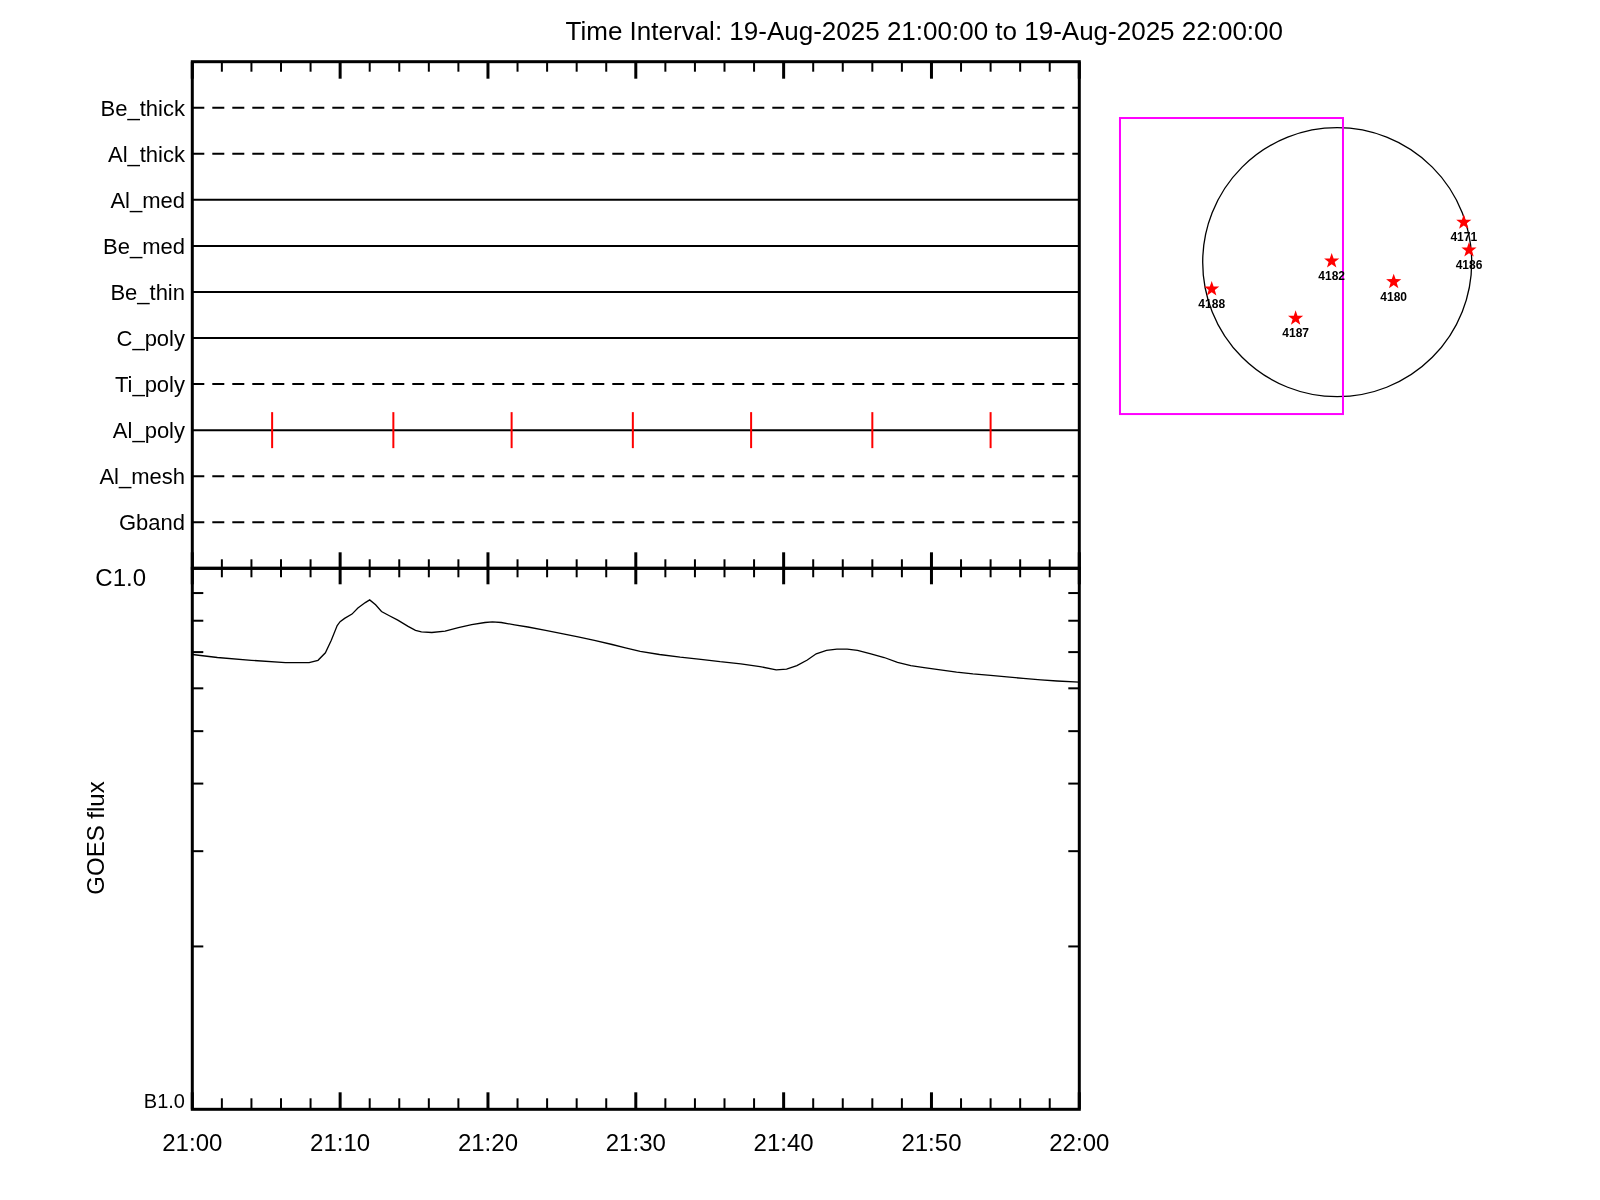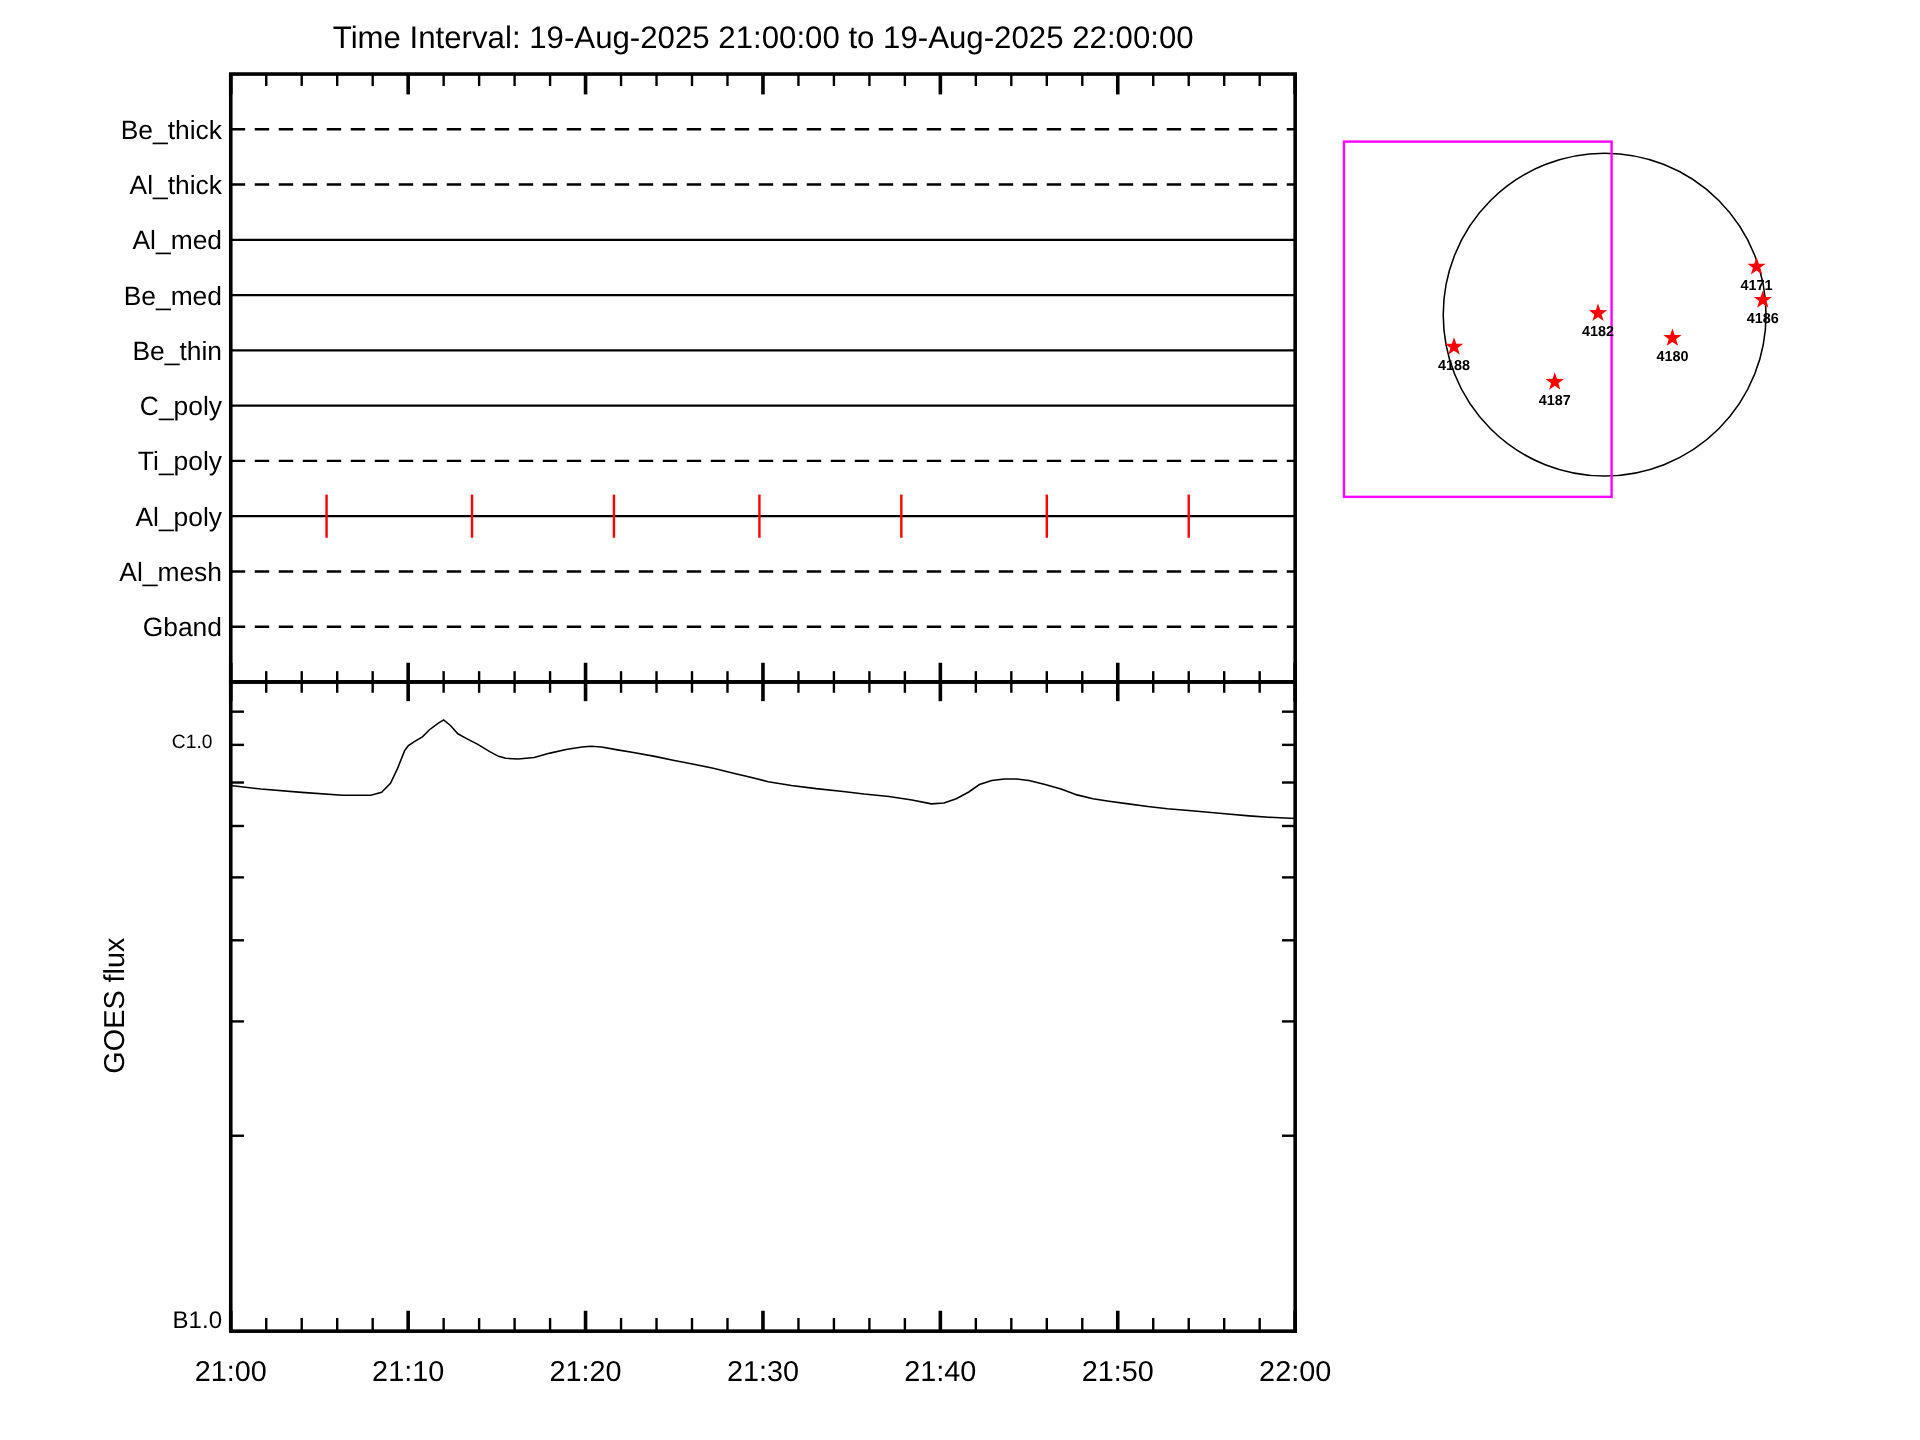--- a/index.html
+++ b/index.html
@@ -1,20 +1,20 @@
 <!DOCTYPE html>
 <html><head>
 <meta charset="utf-8">
 <style>
   html,body{margin:0;padding:0;background:#fff;}
   .canvas{position:relative;width:1600px;height:1200px;background:#fff;overflow:hidden;
           font-family:"Liberation Sans",sans-serif;color:#000;}
-  .title{position:absolute;left:0;top:16px;width:1272px;text-align:center;
-         font-size:26px;white-space:nowrap;}
-  .ylab-top{position:absolute;right:1423px;top:564px;font-size:16px;white-space:nowrap;margin-top:46px;}
+  .title{position:absolute;left:0;top:16px;width:1272px;text-align:right;
+         font-size:26px;white-space:nowrap;padding-left:11px;}
+  .ylab-top{position:absolute;right:1454px;top:564px;font-size:24px;white-space:nowrap;}
   .ylab-bottom{position:absolute;right:1415px;top:1090px;font-size:20px;white-space:nowrap;}
   .ylab-rot{position:absolute;left:96px;top:838px;transform:translate(-50%,-50%) rotate(-90deg);
             font-size:24px;white-space:nowrap;}
   svg text{font-family:"Liberation Sans",sans-serif;fill:#000;}
   #plot{position:absolute;left:0;top:0;}
 </style>
 </head>
 <body>
 
 <div class="canvas">

